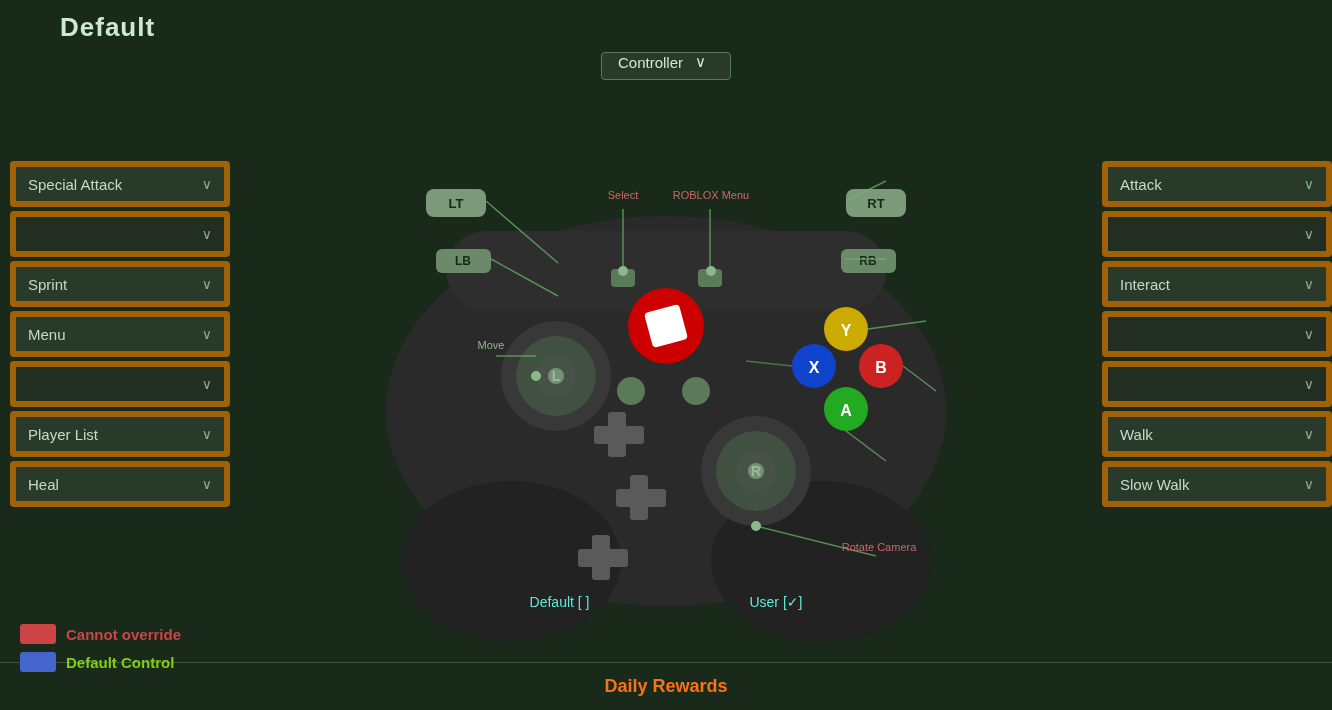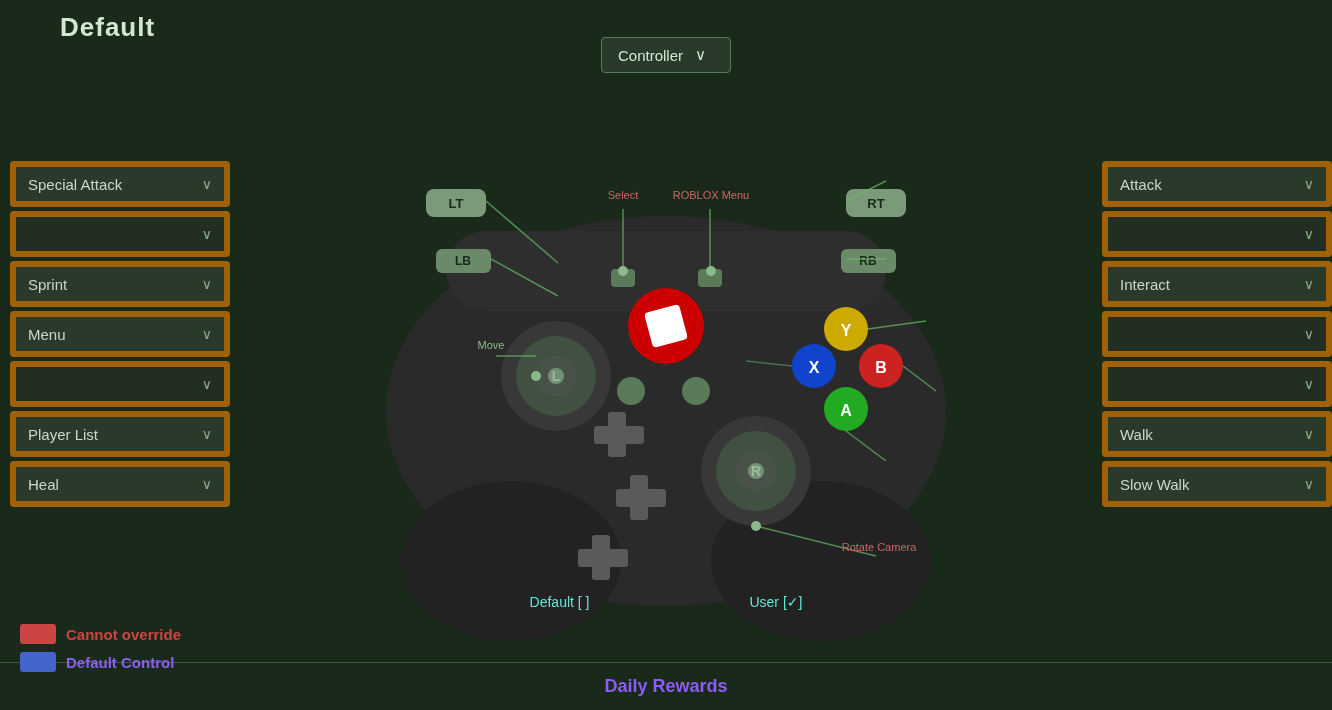--- a/index.html
+++ b/index.html
@@ -21,27 +21,27 @@
 
     .header-title {
       font-size: 26px;
       font-weight: bold;
       color: #d0e8d0;
       letter-spacing: 1px;
     }
 
     .controller-dropdown {
       position: absolute;
-      top: 37px;
+      top: 52px;
       left: 50%;
       transform: translateX(-50%);
       background: #2a3a2a;
       border: 1px solid #5a7a5a;
       border-radius: 4px;
-      padding: 8px 24px 8px 16px;
+      padding: 0 24px 8px 16px;
       display: flex;
       align-items: center;
       gap: 12px;
       color: #d0e8d0;
       font-size: 15px;
       cursor: pointer;
       z-index: 10;
       text-align: center;
     }
 
@@ -134,37 +134,37 @@
     .legend-color {
       width: 36px;
       height: 20px;
       border-radius: 3px;
     }
 
     .legend-red { background: #cc4444; }
     .legend-blue { background: #4466cc; }
 
     .legend-text-red { color: #cc4444; font-weight: bold; }
-    .legend-text-blue { color: #8b5cf6; font-weight: bold; }
+    .legend-text-blue { color: #84cc16; font-weight: bold; }
 
     
     .bottom-bar {
       position: absolute;
       bottom: 0;
       left: 0;
       right: 0;
       height: 48px;
       background: #1a2a1a;
       border-top: 1px solid #3a5a3a;
       display: flex;
       align-items: center;
       justify-content: center;
       font-size: 18px;
       font-weight: bold;
-      color: #8b5cf6;
+      color: #f97316;
     }
 
     .default-user-labels {
       position: absolute;
       bottom: 100px;
       left: 50%;
       transform: translateX(-50%);
       display: flex;
       gap: 160px;
       font-size: 14px;

